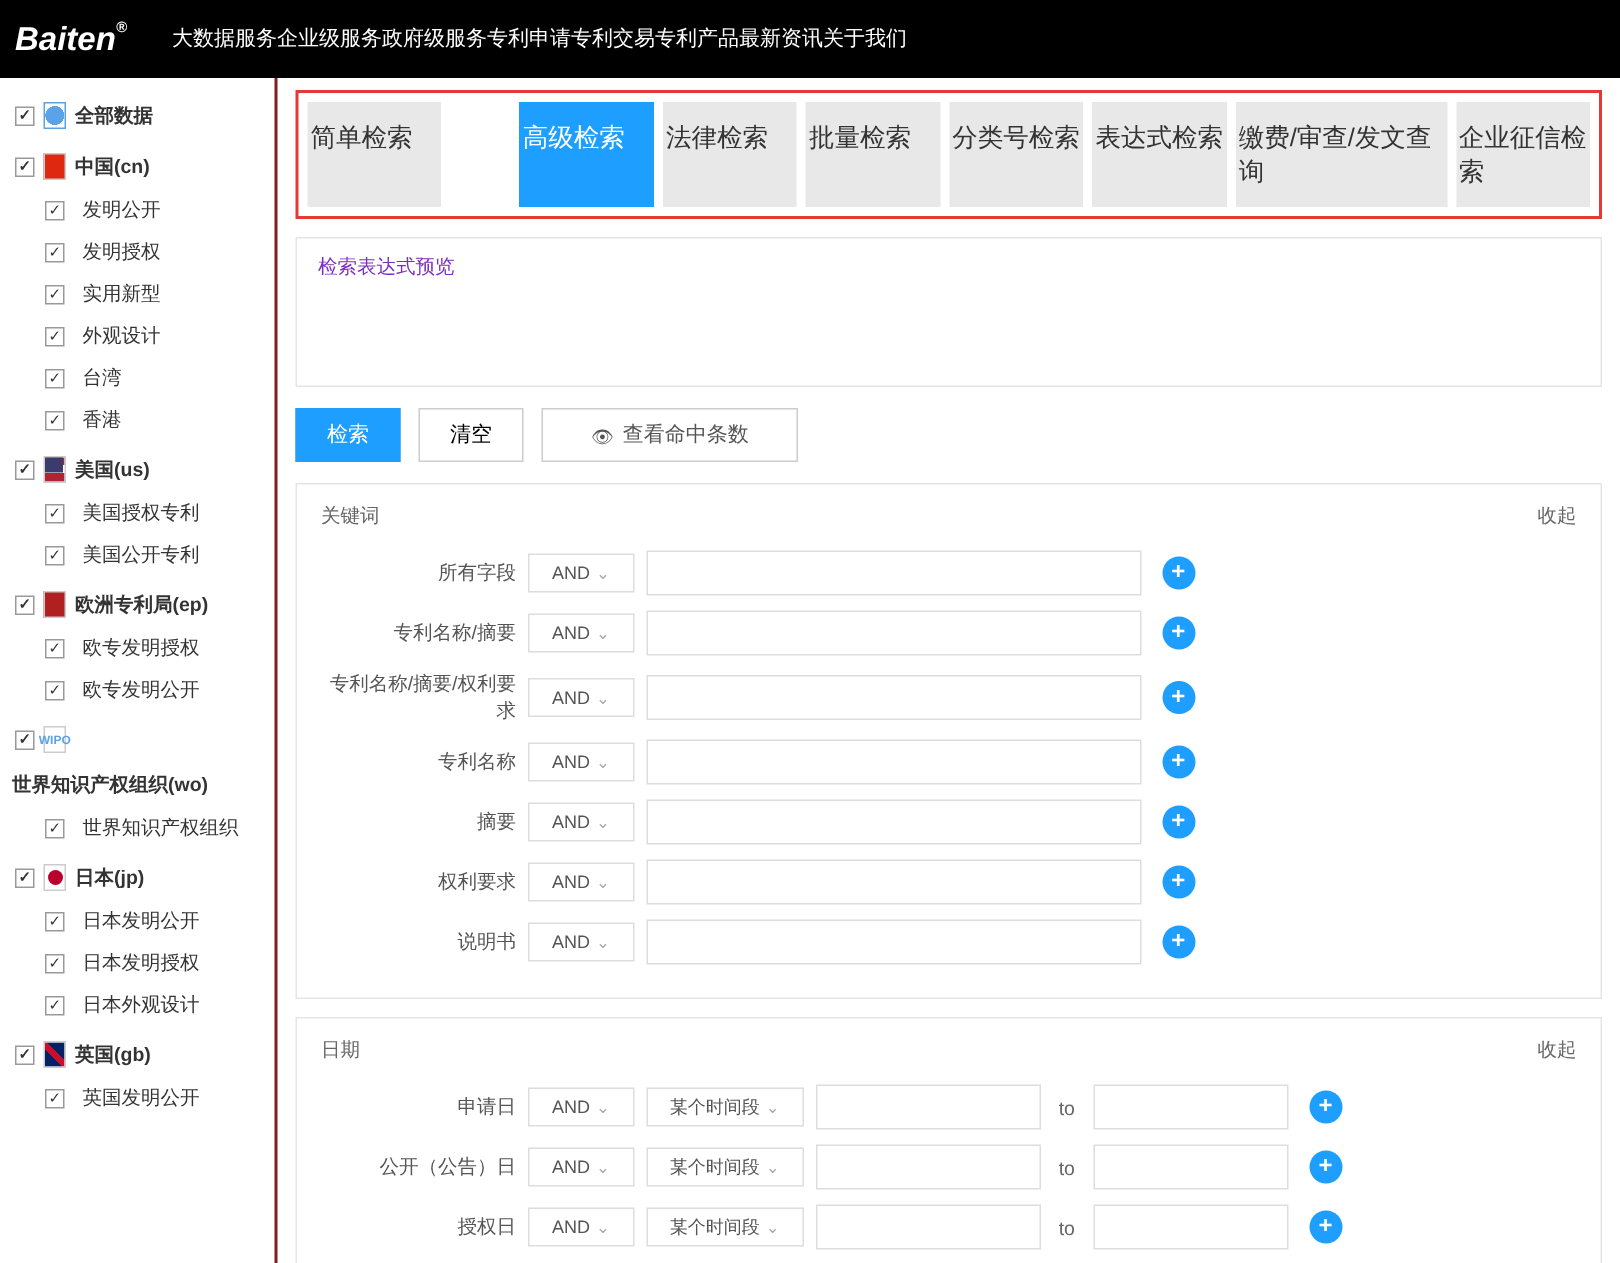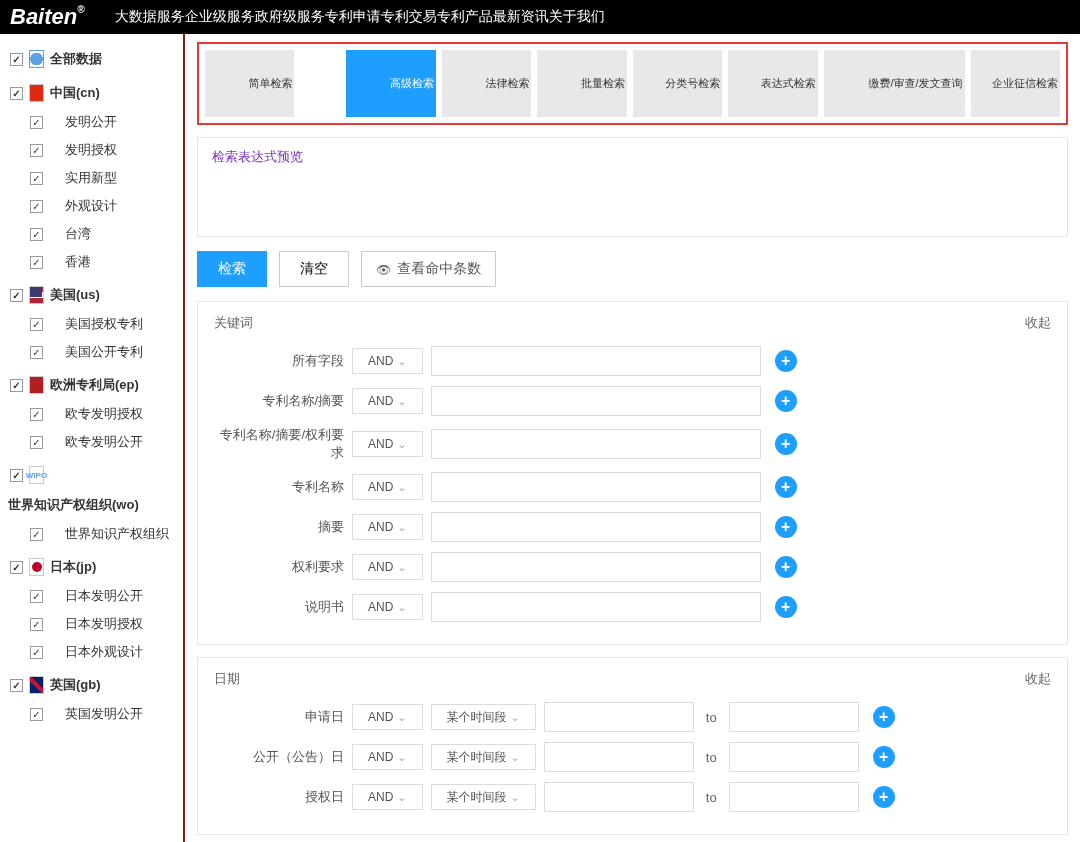--- a/index.html
+++ b/index.html
@@ -1,48 +1,48 @@
 <!DOCTYPE html>
 <html><head>
 <meta charset="utf-8">
 <style>
 * { box-sizing: border-box; margin: 0; padding: 0; }
 body { font-family: "Microsoft YaHei", Arial, sans-serif; font-size: 13px; color: #333; background: #fff; width: 1080px; }
-.topbar { background: #000; height: 34px; display: flex; align-items: center; padding: 0 10px; }
+.topbar { background: #000; height: 52px; display: flex; align-items: center; padding: 0 10px; }
 .logo { color: #fff; font-size: 22px; font-weight: bold; font-style: italic; margin-right: 30px; }
 .logo sup { font-size: 10px; vertical-align: top; }
 .topnav { display: flex; }
 .topnav a { color: #fff; text-decoration: none; font-size: 14px; }
 .layout { display: flex; }
 .sidebar { width: 185px; border-right: 2px solid #7f1d1d; padding: 10px 0 20px 8px; }
 .sb-group { margin-bottom: 4px; }
 .sb-head { display: flex; align-items: center; gap: 6px; padding: 6px 2px; font-weight: bold; font-size: 13px; }
 .sb-head .flag { width: 15px; height: 18px; display: inline-block; border: 1px solid #ccc; }
 .sb-head .flag.globe { background: radial-gradient(circle at 50% 50%, #5aa3e6 60%, #fff 62%); border-color:#5aa3e6;}
 .sb-head .flag.cn { background: #de2910; }
 .sb-head .flag.us { background: linear-gradient(#b22234 33%, #fff 33% 66%, #b22234 66%); position:relative;}
 .sb-head .flag.us::before{content:"";position:absolute;left:0;top:0;width:12px;height:10px;background:#3c3b6e;}
 .sb-head .flag.ep { background: #b02020; }
 .sb-head .flag.wo { background: #fff; color:#5aa3e6; font-size:8px; display:flex;align-items:center;justify-content:center;}
 .sb-head .flag.jp { background: #fff; display:flex;align-items:center;justify-content:center;}
 .sb-head .flag.jp::before{content:"";width:10px;height:10px;border-radius:50%;background:#bc002d;}
 .sb-head .flag.gb { background: linear-gradient(45deg,#012169 40%,#c8102e 40% 60%,#012169 60%);}
-.sb-item { display: flex; align-items: center; gap: 22px; padding: 5px 2px 5px 22px; font-size: 13px; }
+.sb-item { display: flex; align-items: center; gap: 12px; padding: 5px 2px 5px 22px; font-size: 13px; }
 .cb { width:13px; height:13px; border:1px solid #999; display:inline-flex; align-items:center; justify-content:center; font-size:10px; color:#333;}
 .cb.checked::before{content:"✓";}
 .main { flex: 1; padding: 8px 12px 20px 12px; }
 .tab-row { display: flex; gap: 6px; border: 2px solid #e53935; padding: 6px; margin-bottom: 12px; }
-.tab { background: #e8e8e8; padding: 26px 2px; text-align: right; font-size: 11px; cursor: pointer; flex:1; }
+.tab { background: #e8e8e8; padding: 12px 2px; text-align: left; font-size: 17px; cursor: pointer; flex:1; }
 .tab.wide { flex: 1.6; }
 .tab.active { background: #1e9fff; color: #fff; margin-left: 46px; }
 .preview { border: 1px solid #e5e5e5; padding: 10px 14px; margin-bottom: 14px; min-height: 100px; color: #7b2fbf; font-size: 13px; }
 .btn-row { display: flex; align-items:center; gap: 12px; margin-bottom: 14px; }
 .btn { padding: 8px 20px; border: 1px solid #ccc; background: #fff; font-size: 14px; cursor: pointer; }
 .btn.primary { background: #1e9fff; color: #fff; border-color: #1e9fff; }
-.btn.link { background:#fff; border:1px solid #ccc; padding:8px 14px; display:flex; align-items:center; gap:6px; color:#555;}
+.btn.link { background:#fff; border:1px solid #ccc; padding:8px 32px; display:flex; align-items:center; gap:6px; color:#555;}
 .btn.link .eye::before{content:"👁";font-size:12px;}
 .section { border: 1px solid #e5e5e5; padding: 12px 16px; margin-bottom: 12px; }
 .sec-head { display: flex; justify-content: space-between; color: #666; margin-bottom: 14px; }
 .field-row { display: flex; align-items: center; gap: 8px; margin-bottom: 10px; }
 .field-label { width: 130px; text-align: right; color: #555; font-size: 13px; }
 .sel { border: 1px solid #ddd; height: 26px; padding: 0 15px; display: flex; align-items: center; gap: 4px; min-width: 48px; font-size:12px; color:#555; cursor:pointer;}
 .sel .chev::after { content: "⌄"; font-size: 11px; color:#aaa;}
 .txt { border: 1px solid #ddd; height: 30px; padding: 0 6px; background:#fff; }
 .txt.long { width: 330px; }
 .txt.med { width: 150px; }

